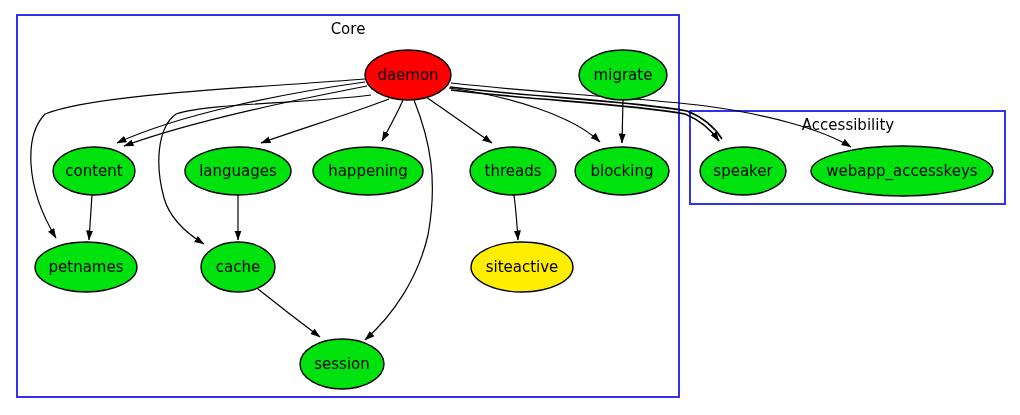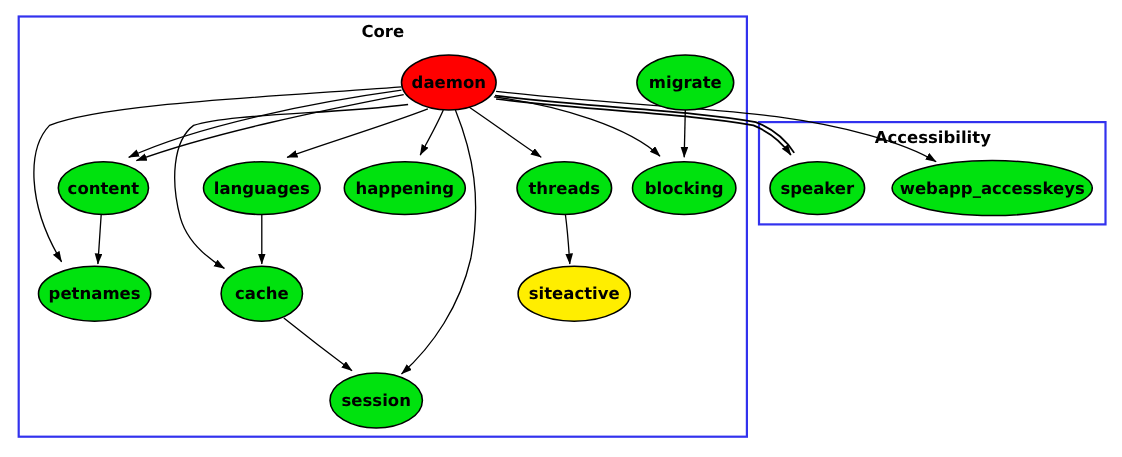--- a/index.html
+++ b/index.html
@@ -8,21 +8,20 @@
     background: #ffffff;
     width: 1020px;
     height: 415px;
     font-family: "DejaVu Sans", "Liberation Sans", sans-serif;
   }
   #canvas {
     position: relative;
     width: 1020px;
     height: 415px;
     background: #ffffff;
-    font-weight: bold;
   }
   svg { display: block; }
   .node-label {
     font-family: "DejaVu Sans", "Liberation Sans", sans-serif;
     font-size: 15px;
     fill: #000000;
     text-anchor: middle;
   }
   .cluster-label {
     font-family: "DejaVu Sans", "Liberation Sans", sans-serif;

